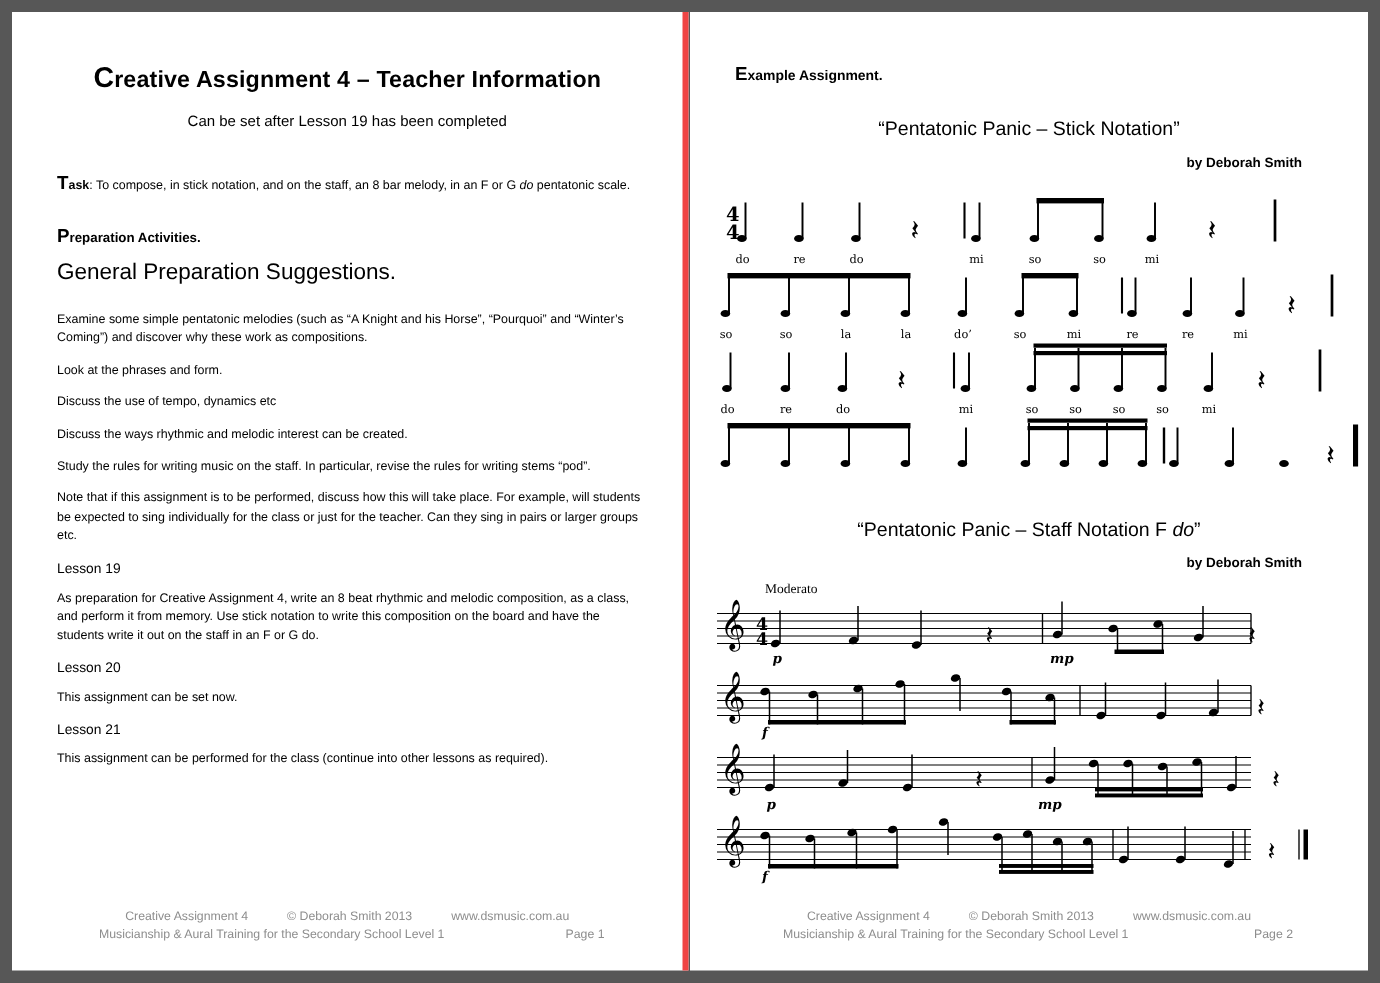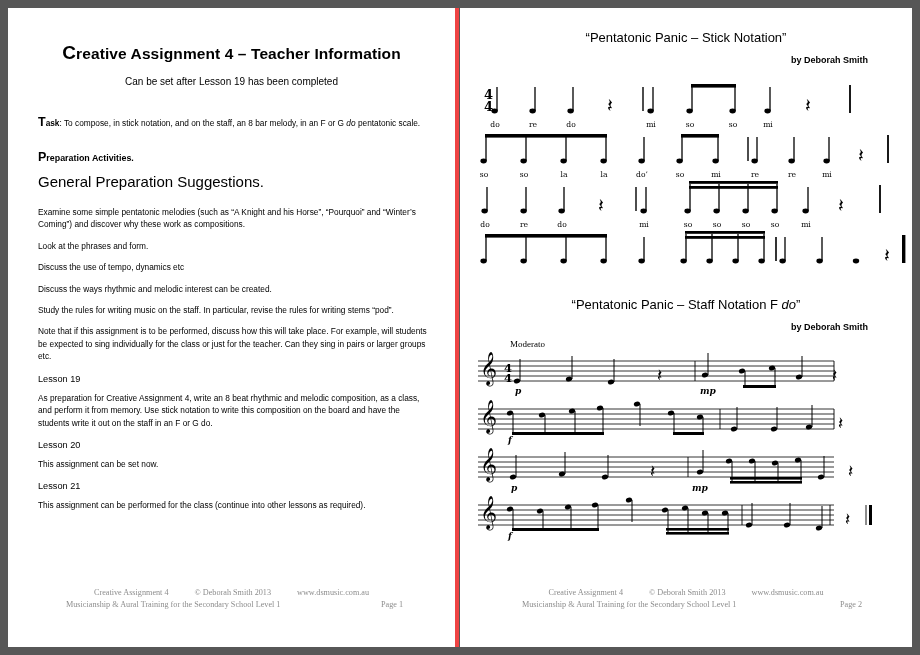--- a/index.html
+++ b/index.html
@@ -42,22 +42,22 @@
   .sect-head{
     font-size:8.9px;font-weight:bold;color:#000;margin:18px 0 9px 0;
   }
   .sect-head .dropcap{font-size:12.5px;}
   .sub-head{font-size:15px;color:#000;margin:0 0 16px 0;}
   .lesson-head{font-size:9.2px;color:#000;margin:11px 0 8px 0;}
   .ital{font-style:italic;}
 
   
   .footer{
-    position:absolute;left:0;right:0;bottom:38px;
-    font-family:Liberation Serif, serif;
+    position:absolute;left:0;right:0;bottom:20px;
+    font-family:Liberation Sans, sans-serif;
     font-size:8.2px;color:#8d8d8d;margin-top:44px;
   }
   .footer .l1{display:flex;justify-content:center;gap:26px;margin-bottom:3px;}
   .footer .l2{display:flex;justify-content:space-between;padding:0 52px 0 58px;}
   #page-right .footer .l2{padding:0 50px 0 62px;}
 
   
   .ex-head{
     font-size:9.3px;font-weight:bold;color:#000;margin:34px 0 0 30px;
   }
@@ -130,20 +130,23 @@
       </div>
       <div class="l2">
         <span>Musicianship &amp; Aural Training for the Secondary School Level 1</span>
         <span>Page 1</span>
       </div>
     </div>
   </div>
 
   <div class="page" id="page-right">
 
+    <div class="ex-head">
+      <span class="dropcap">E</span><span>xample Assignment.</span>
+    </div>
 
     <div class="piece-title">“Pentatonic Panic – Stick Notation”</div>
     <div class="composer">by Deborah Smith</div>
 
     <div class="stick-wrap">
       <svg width="452" height="200" viewBox="0 0 452 200">
         <g fill="#000" stroke="#000">
 
           <g>
 

